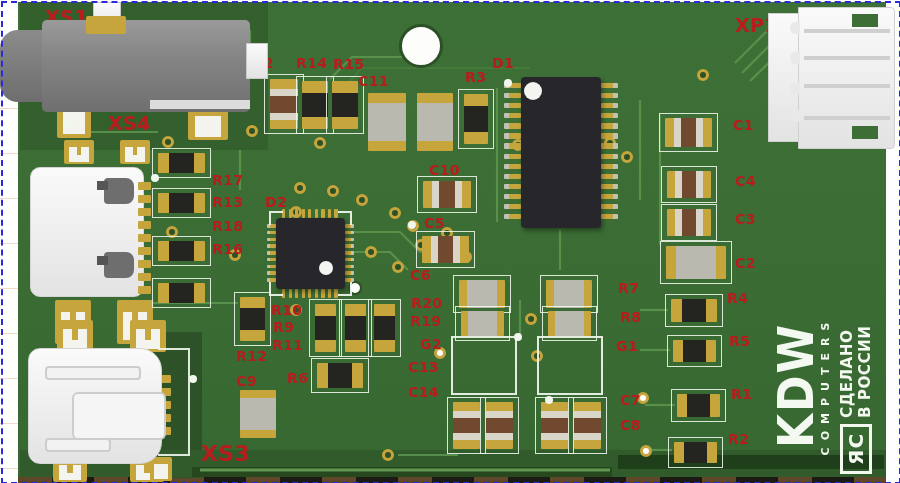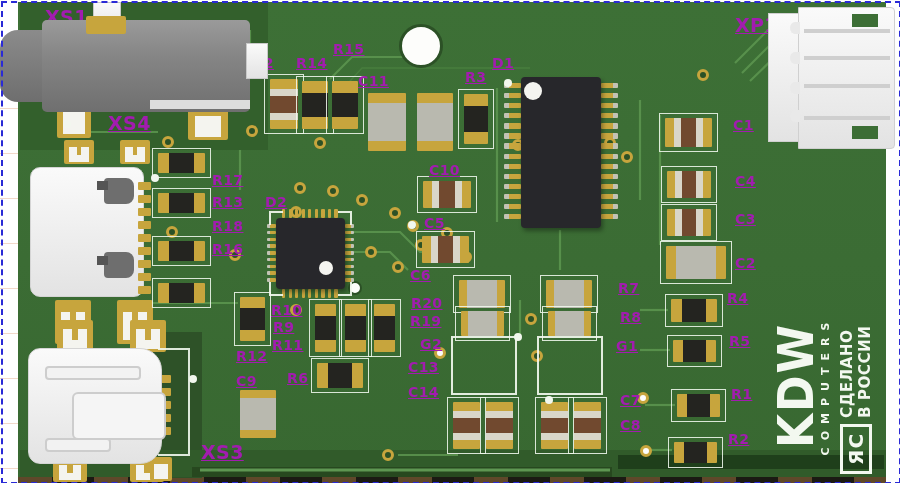--- a/index.html
+++ b/index.html
@@ -17,21 +17,21 @@
   .sdot{border-radius:50%;background:#f2f7ee;z-index:7;}
   .hole{border-radius:50%;background:#fdfdfb;border:3px solid #2c5126;z-index:4;box-sizing:border-box;}
   .outline{border:1.5px solid rgba(240,248,238,.88);z-index:5;box-sizing:border-box;}
   .comp{display:flex;z-index:5;border-radius:1px;overflow:hidden;}
   .comp>div{flex:1 1 auto;}
   .chipbody{background:#27272b;border-radius:4px;z-index:6;
             box-shadow:2px 3px 4px rgba(0,0,0,.35);}
   .chipdot{position:absolute;background:#f4f4f0;border-radius:50%;}
   .pin{z-index:5;border-radius:1px;}
   .bracket{z-index:6;box-sizing:border-box;}
-  .lbl{color:#a21caf;font-weight:bold;font-size:14px;letter-spacing:.4px;z-index:7;white-space:pre;text-decoration:underline;}
+  .lbl{color:#b91c1c;font-weight:bold;font-size:14px;letter-spacing:.4px;z-index:7;white-space:pre;}
   .title-line{color:#e9f1e1;font-style:italic;font-size:19px;letter-spacing:1px;z-index:7;white-space:pre;}
   .conn{z-index:8;}
   .xtal-out{border:2.5px solid rgba(242,248,238,.92);z-index:5;box-sizing:border-box;}
   .xtal-body{position:absolute;background:#dcca8e;border:1px solid #b8a55e;border-radius:2px;}
   .xtal-mark{position:absolute;width:100%;top:4px;text-align:center;color:#8a7a45;opacity:.45;
              font-size:9px;font-weight:bold;line-height:11px;transform:rotate(180deg);}
   .gridline{background:#f2d9c9;z-index:1;}
   #selection{left:1px;top:1px;width:896px;height:479px;border:2px dashed #2a2ad6;z-index:30;pointer-events:none;}
   #branding{left:774px;top:478px;width:185px;height:112px;transform:rotate(-90deg);
             transform-origin:0 0;z-index:6;color:#f3f8f0;}
@@ -539,25 +539,25 @@
     <div class="abs xtal-out" style="left: 451px; top: 336px; width: 66px; height: 59px;"></div>
     <div class="abs xtal-body" style="left: 461px; top: 346px; width: 46px; height: 38px;">
       <div class="xtal-mark">3225<br>USC</div>
     </div>
     <div class="abs xtal-out" style="left: 537px; top: 336px; width: 66px; height: 59px;"></div>
     <div class="abs xtal-body" style="left: 547px; top: 346px; width: 46px; height: 38px;">
       <div class="xtal-mark">3225<br>USC</div>
     </div>
     <div class="abs lbl" style="left: 45px; top: 6px; font-size: 19px;">XS1</div>
     <div class="abs lbl" style="left: 108px; top: 112px; font-size: 19px;">XS4</div>
-    <div class="abs lbl" style="left: 201px; top: 441px; font-size: 19px;">XS3</div>
+    <div class="abs lbl" style="left: 201px; top: 441px; font-size: 22px;">XS3</div>
     <div class="abs lbl" style="left: 735px; top: 14px; font-size: 19px;">XP1</div>
     <div class="abs lbl" style="left: 243px; top: 55px;">C12</div>
     <div class="abs lbl" style="left: 296px; top: 55px;">R14</div>
-    <div class="abs lbl" style="left: 333px; top: 41px; text-align: right;">R15</div>
+    <div class="abs lbl" style="left: 333px; top: 56px; text-align: right;">R15</div>
     <div class="abs lbl" style="left: 358px; top: 73px;">C11</div>
     <div class="abs lbl" style="left: 465px; top: 69px;">R3</div>
     <div class="abs lbl" style="left: 492px; top: 55px;">D1</div>
     <div class="abs lbl" style="left: 429px; top: 162px;">C10</div>
     <div class="abs lbl" style="left: 424px; top: 215px;">C5</div>
     <div class="abs lbl" style="left: 410px; top: 267px;">C6</div>
     <div class="abs lbl" style="left: 411px; top: 286px; margin-top: 9px;">R20</div>
     <div class="abs lbl" style="left: 410px; top: 313px;">R19</div>
     <div class="abs lbl" style="left: 420px; top: 336px;">G2</div>
     <div class="abs lbl" style="left: 408px; top: 359px;">C13</div>

